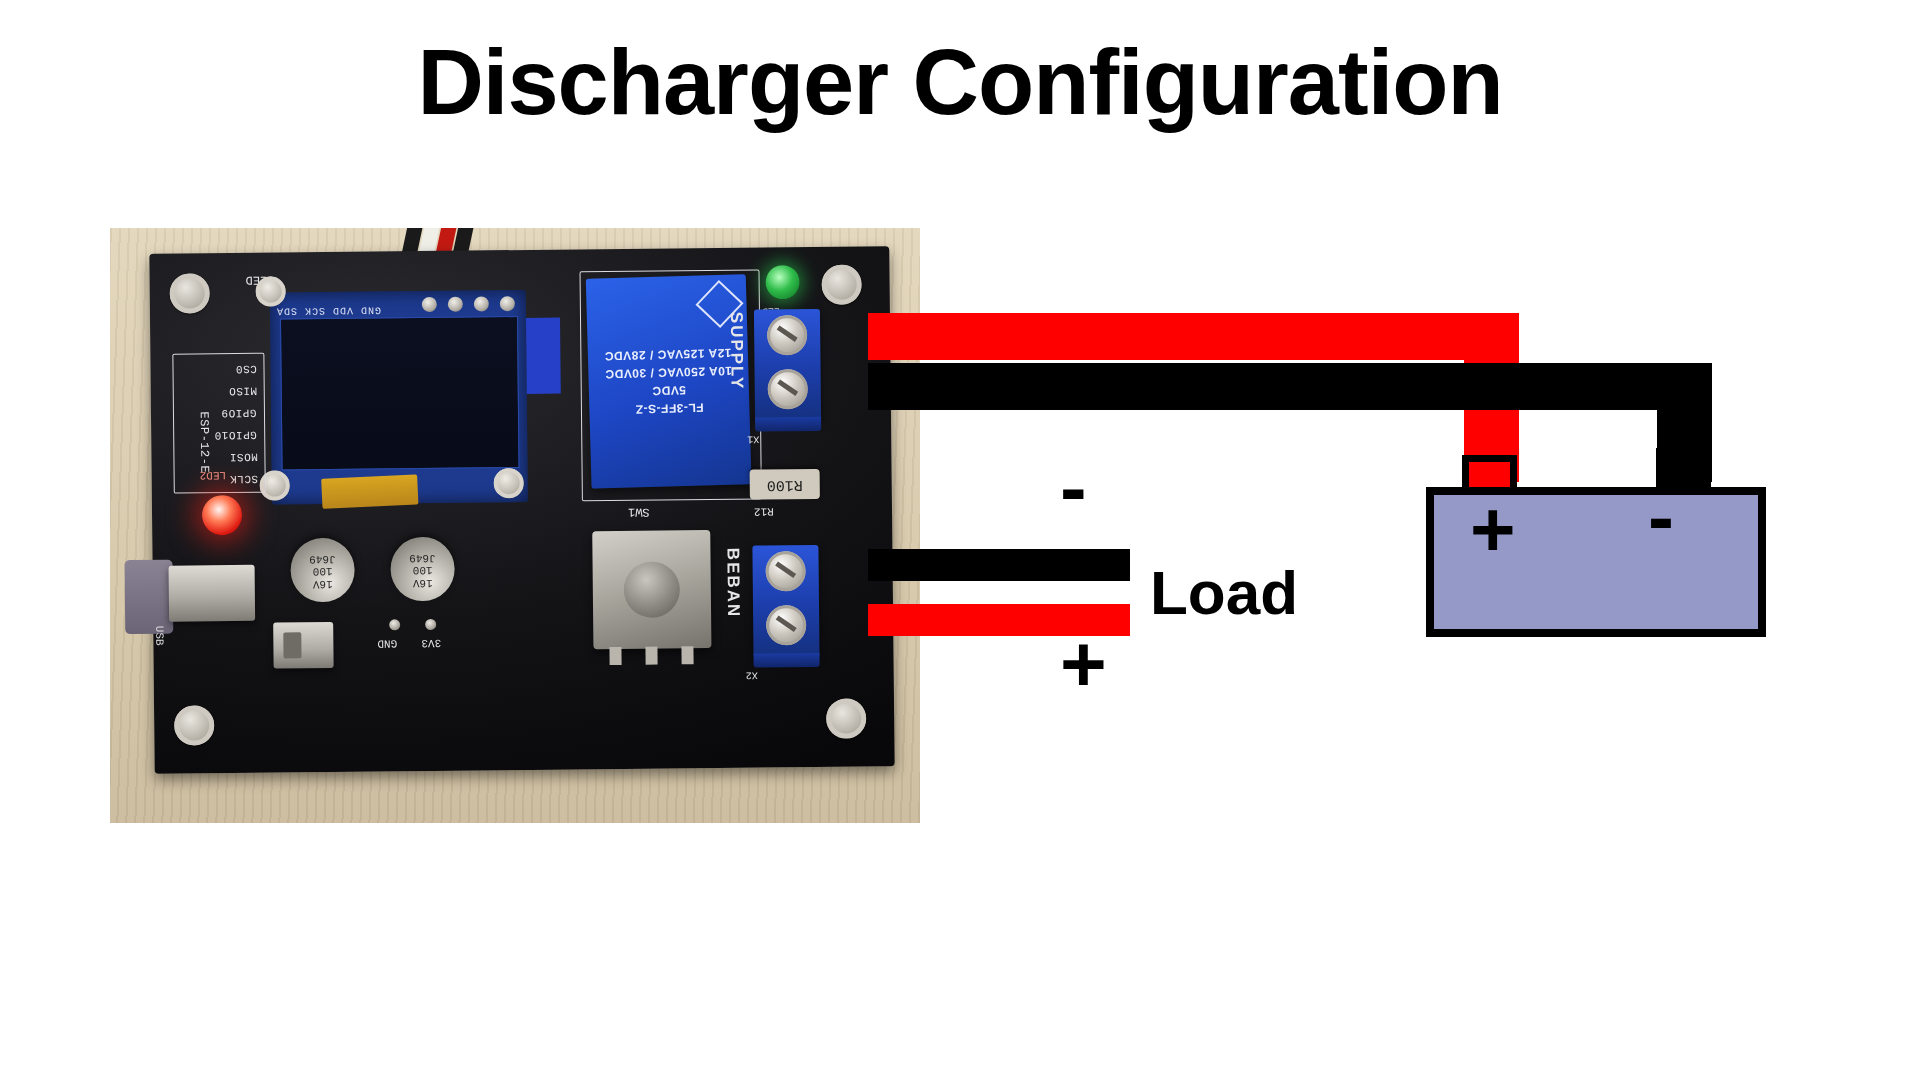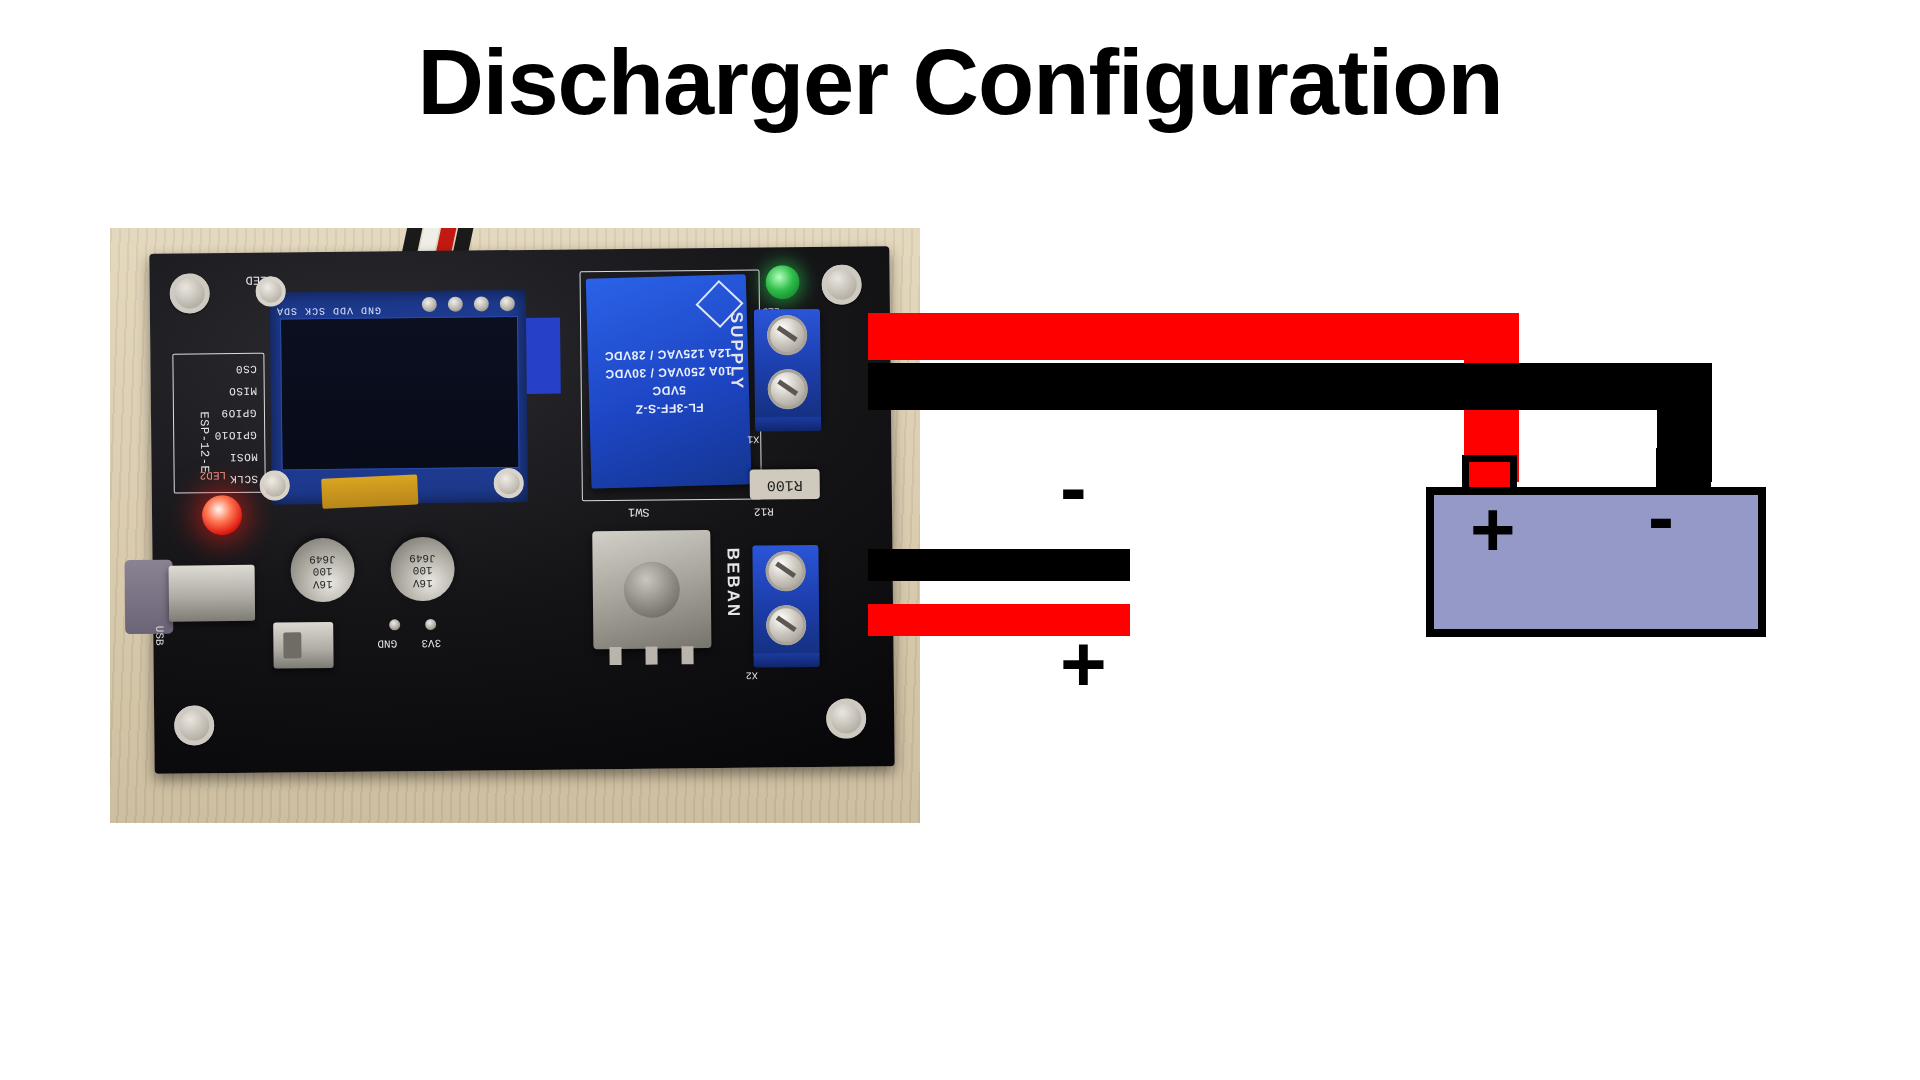--- a/index.html
+++ b/index.html
@@ -622,20 +622,21 @@
       <rect class="wire-black" x="868" y="549" width="262" height="32"></rect>
     </g>
 
     <g>
       <rect class="wire-red" x="868" y="604" width="262" height="32"></rect>
     </g>
   </svg>
 
   <div class="big-sym" id="load-minus">-</div>
   <div class="big-sym" id="load-plus">+</div>
+  <div id="load-label">Load</div>
 
   <div id="batt-term-pos"></div>
   <div id="batt-term-neg"></div>
   <div id="battery"></div>
   <div class="batt-sym" id="batt-plus">+</div>
   <div class="batt-sym" id="batt-minus">-</div>
 
 </div>
 
 </body></html>

